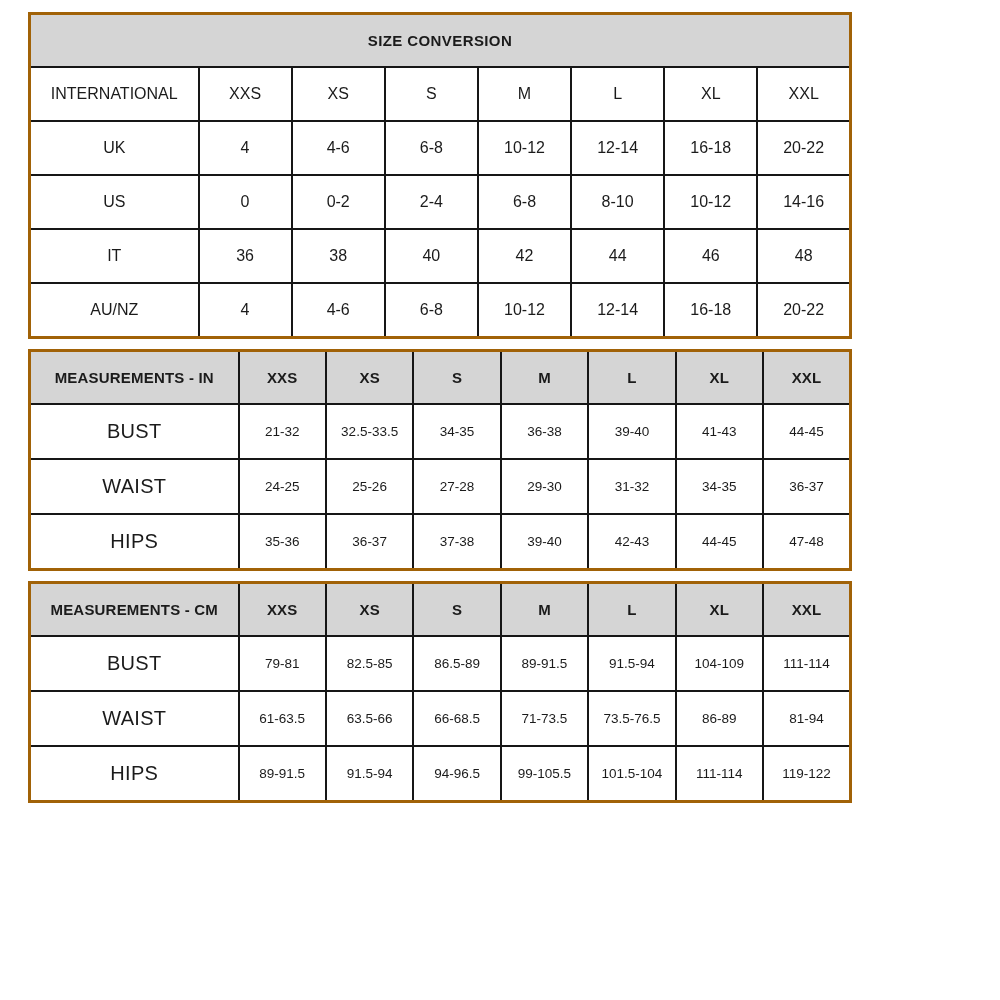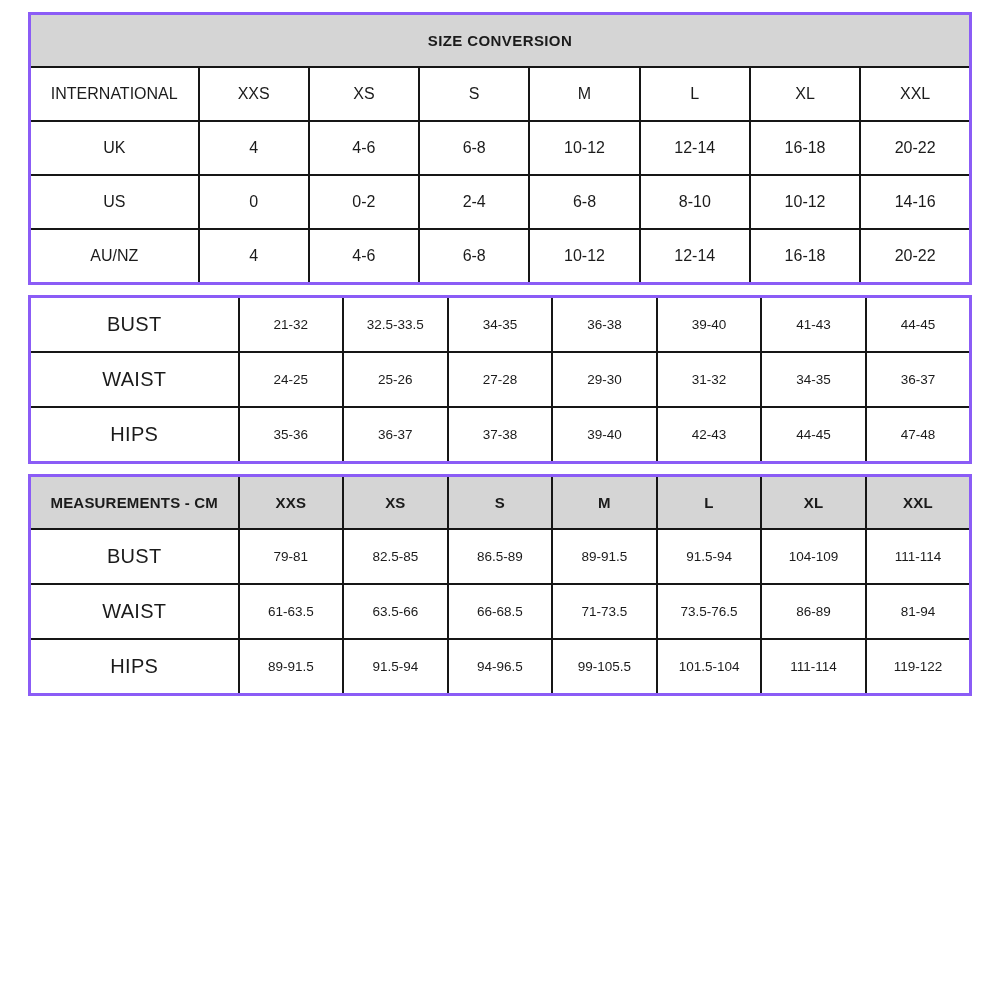--- a/index.html
+++ b/index.html
@@ -19,23 +19,23 @@
   }
   .page-title {
     text-align: center;
     font-size: 24px;
     font-weight: 700;
     letter-spacing: 1px;
     margin: 2px 0 13px 0;
   }
   table {
     border-collapse: collapse;
-    width: 944px;
+    width: 824px;
     table-layout: fixed;
-    border: 3px solid #8b5cf6;
+    border: 3px solid #a16207;
     margin-bottom: 10px;
   }
   td {
     border: 2px solid #161616;
     text-align: center;
     vertical-align: middle;
     padding: 0;
     overflow: hidden;
     white-space: nowrap;
   }
@@ -107,20 +107,30 @@
         <td>US</td>
         <td>0</td>
         <td>0-2</td>
         <td>2-4</td>
         <td>6-8</td>
         <td>8-10</td>
         <td>10-12</td>
         <td>14-16</td>
       </tr>
       <tr>
+        <td>IT</td>
+        <td>36</td>
+        <td>38</td>
+        <td>40</td>
+        <td>42</td>
+        <td>44</td>
+        <td>46</td>
+        <td>48</td>
+      </tr>
+      <tr>
         <td>AU/NZ</td>
         <td>4</td>
         <td>4-6</td>
         <td>6-8</td>
         <td>10-12</td>
         <td>12-14</td>
         <td>16-18</td>
         <td>20-22</td>
       </tr>
     </tbody>
@@ -131,20 +141,30 @@
       <col class="label-col">
         <col>
         <col>
         <col>
         <col>
         <col>
         <col>
         <col>
     </colgroup>
     <tbody>
+      <tr class="head">
+        <td>MEASUREMENTS - IN</td>
+        <td>XXS</td>
+        <td>XS</td>
+        <td>S</td>
+        <td>M</td>
+        <td>L</td>
+        <td>XL</td>
+        <td>XXL</td>
+      </tr>
       <tr>
         <td class="row-label">BUST</td>
         <td class="val">21-32</td>
         <td class="val">32.5-33.5</td>
         <td class="val">34-35</td>
         <td class="val">36-38</td>
         <td class="val">39-40</td>
         <td class="val">41-43</td>
         <td class="val">44-45</td>
       </tr>

